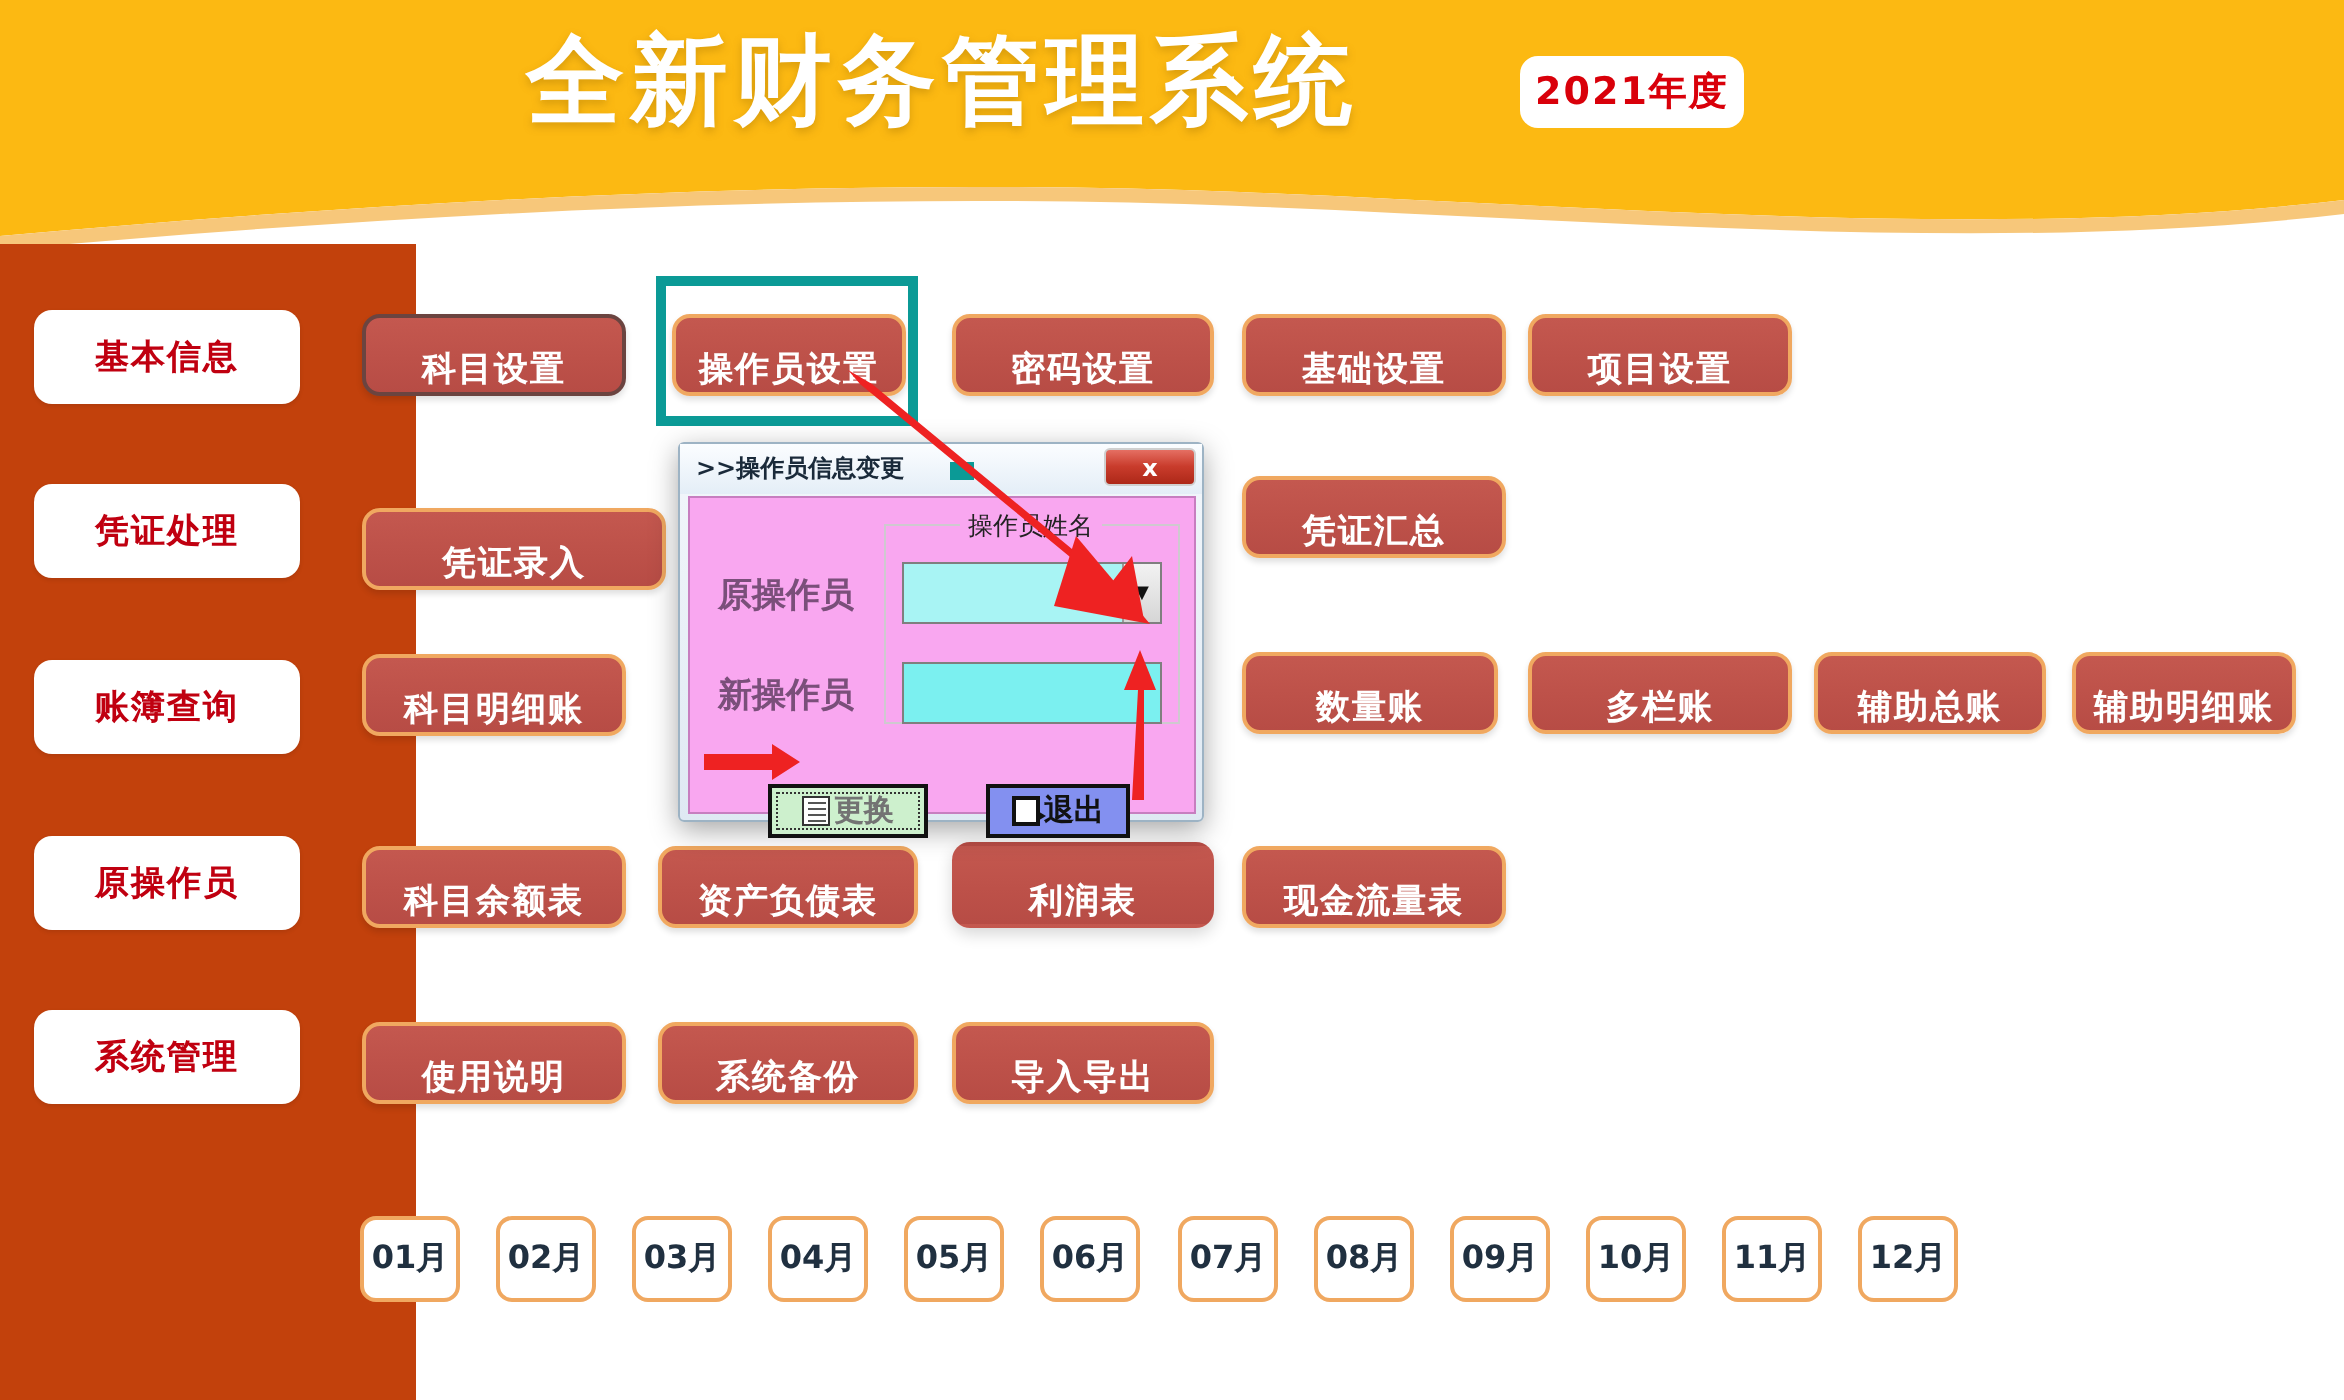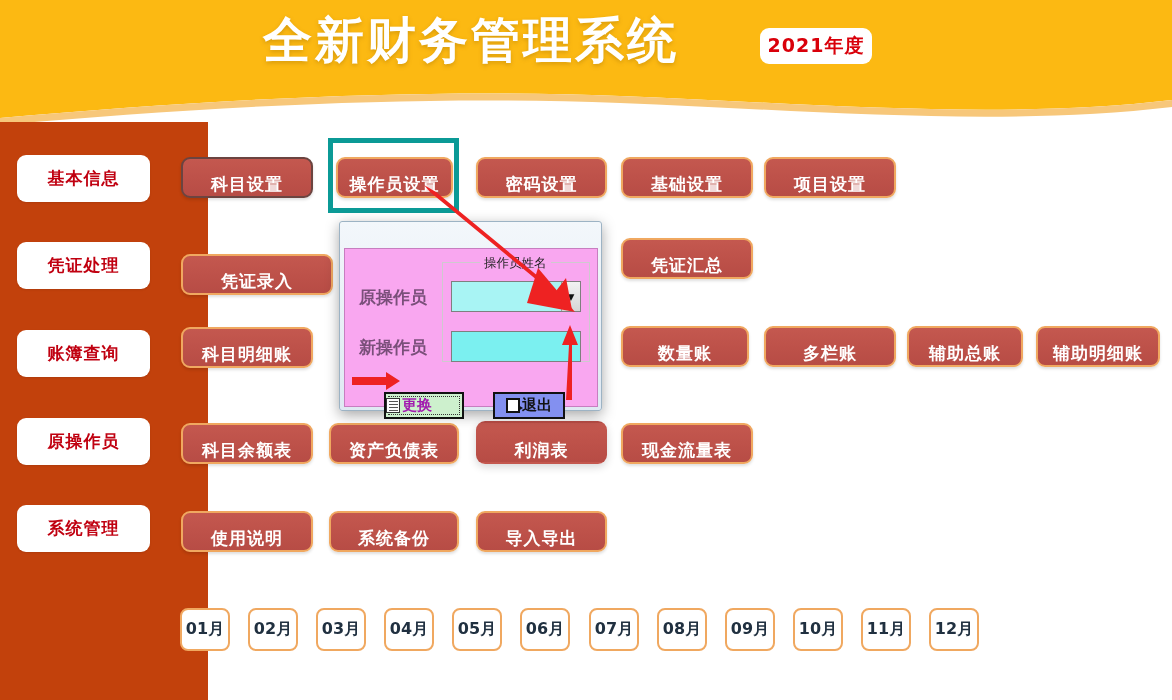--- a/index.html
+++ b/index.html
@@ -138,23 +138,23 @@
     display: flex; align-items: center; justify-content: center;
     font-size: 9px; color: #111;
   }
   .txtbox {
     position: absolute; left: 106px; width: 130px; height: 31px;
     background: #7bf0f0; border: 1px solid #7f7f7f;
   }
   .btn-change {
     position: absolute; left: 39px; top: 143px; width: 80px; height: 27px;
     background: #cdf0cd; border: 2px solid #111;
-    display: flex; align-items: center; justify-content: flex-start;
+    display: flex; align-items: center; justify-content: center;
     gap: 2px;
-    font-size: 15px; font-weight: bold; color: #a21caf;
+    font-size: 15px; font-weight: bold; color: #737373;
   }
   .btn-change .inner-dot {
     position:absolute; left:2px; top:2px; right:2px; bottom:2px;
     border: 1px dotted #333;
   }
   .btn-exit {
     position: absolute; left: 148px; top: 143px; width: 72px; height: 27px;
     background: #8390f0; border: 2px solid #111;
     display: flex; align-items: center; justify-content: center;
     gap: 2px;
@@ -246,21 +246,21 @@
     </div>
   <div class="mbtn" style="left:621px;top:326px;width:128px">
       <span>数量账</span>
     </div>
   <div class="mbtn" style="left:764px;top:326px;width:132px">
       <span>多栏账</span>
     </div>
   <div class="mbtn" style="left:907px;top:326px;width:116px">
       <span>辅助总账</span>
     </div>
-  <div class="mbtn" style="left:1036px;top:326px;width:124px">
+  <div class="mbtn" style="left:1036px;top:326px;width:112px">
       <span>辅助明细账</span>
     </div>
 
   <div class="mbtn" style="left:181px;top:423px;width:132px">
       <span>科目余额表</span>
     </div>
   <div class="mbtn" style="left:329px;top:423px;width:130px">
       <span>资产负债表</span>
     </div>
   <div class="mbtn noborder" style="left:476px;top:421px;width:131px;height:43px">
@@ -313,20 +313,25 @@
   <div class="mo" style="left:861px">
       <span>11月</span>
     </div>
   <div class="mo" style="left:929px">
       <span>12月</span>
     </div>
 
   <div class="teal-box"></div>
 
   <div class="dialog">
+    <div class="dlg-titlebar">
+      <div class="dlg-title">&gt;&gt;操作员信息变更</div>
+      <div class="dlg-tealsq"></div>
+      <div class="dlg-close">x</div>
+    </div>
 
     <div class="dlg-body">
       <div class="group-box"></div>
       <div class="group-label">操作员姓名</div>
 
       <div class="fld-label" style="top:37px">原操作员</div>
       <div class="combo" style="top:32px">
         <div class="arrow-btn">▼</div>
       </div>
 

